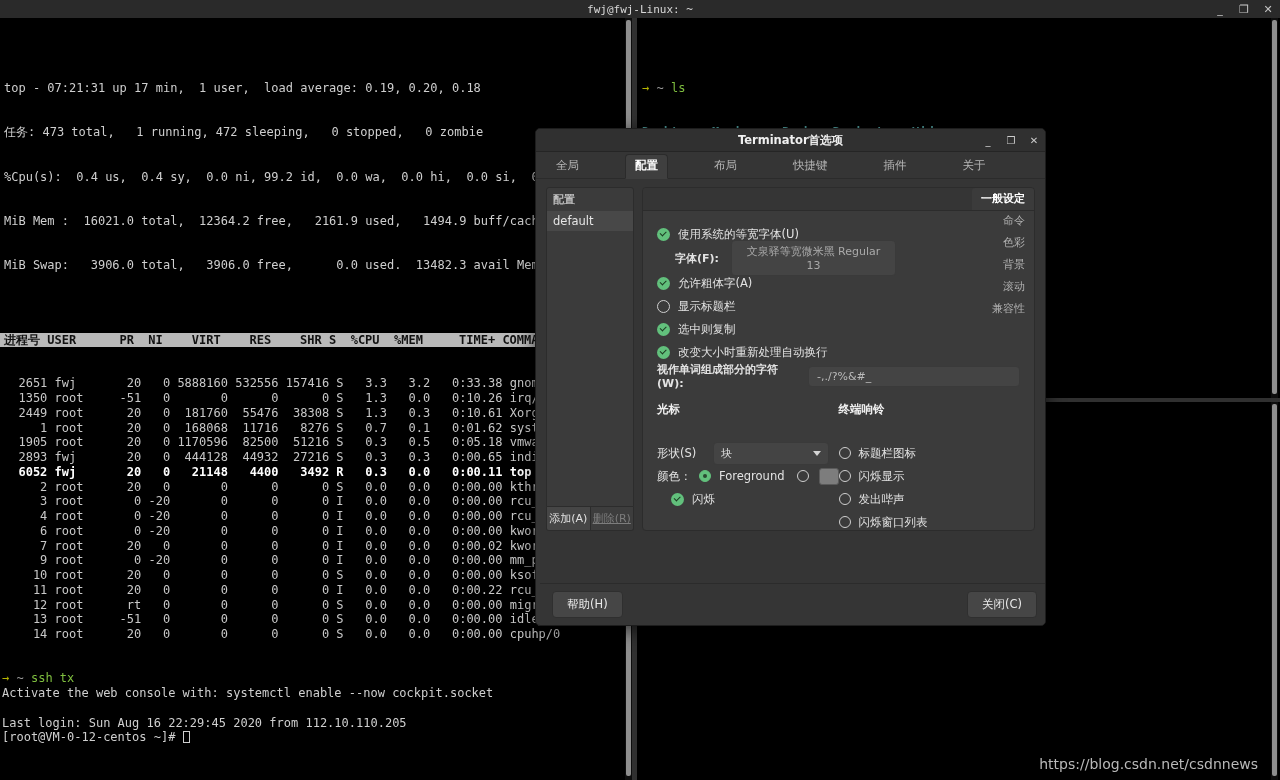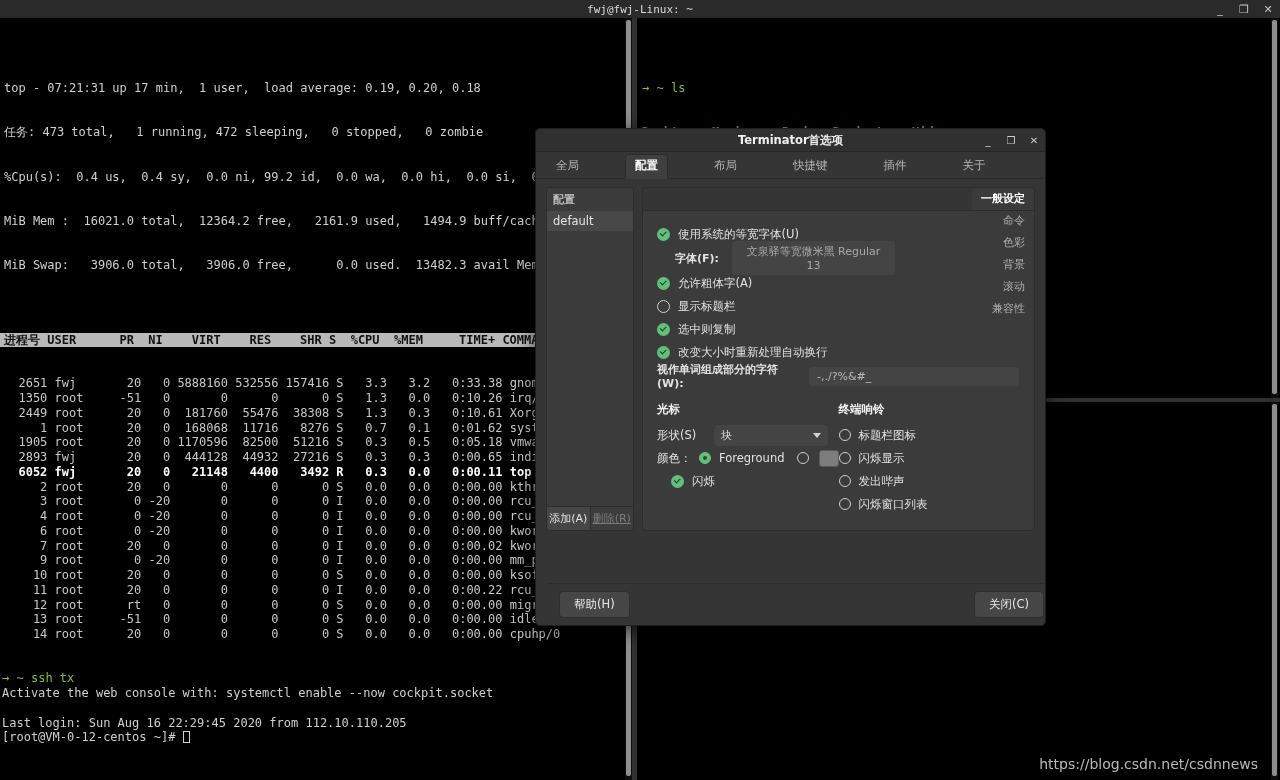--- a/index.html
+++ b/index.html
@@ -363,21 +363,21 @@
 
   #two-col {
     display: flex;
     margin-top: 14px;
   }
   .colgroup { width: 50%; }
   .group-title {
     color: #f0f0f0;
     font-weight: bold;
     font-size: 11.5px;
-    margin-bottom: 7px;
+    margin-bottom: 25px;
   }
   .sub-row {
     display: flex;
     align-items: center;
     height: 22px;
     margin-bottom: 1px;
   }
   .sub-label {
     color: #e2e2e2;
     font-size: 11.5px;
@@ -427,21 +427,21 @@
   .swatch {
     width: 24px; height: 15px;
     background: #7d7d7d;
     border: 1px solid #5a5a5a;
     border-radius: 3px;
     margin-left: 2px;
   }
 
   #prefs-footer {
     position: absolute;
-    left: 11px; bottom: 0;
+    left: 4px; bottom: 0;
     width: 100%;
     height: 42px;
     border-top: 1px solid #2b2b2b;
     background: #353535;
     display: flex;
     align-items: center;
     justify-content: space-between;
     padding: 0 12px;
     box-sizing: border-box;
   }

